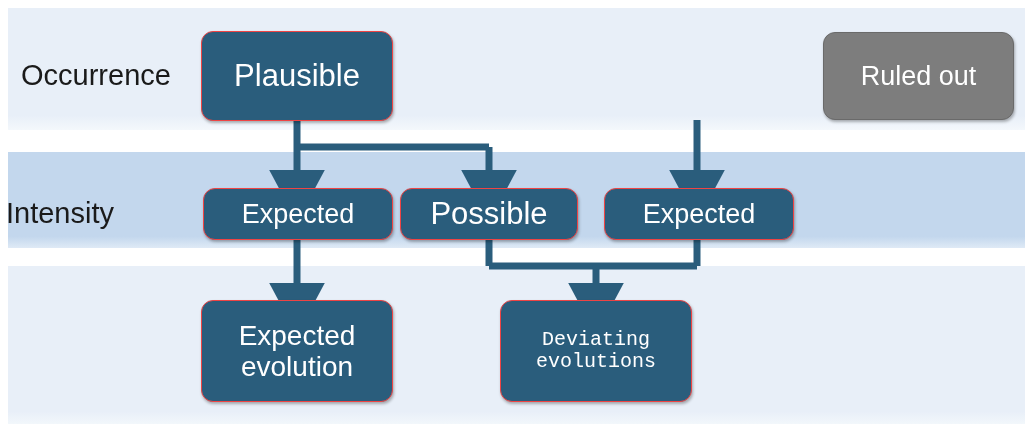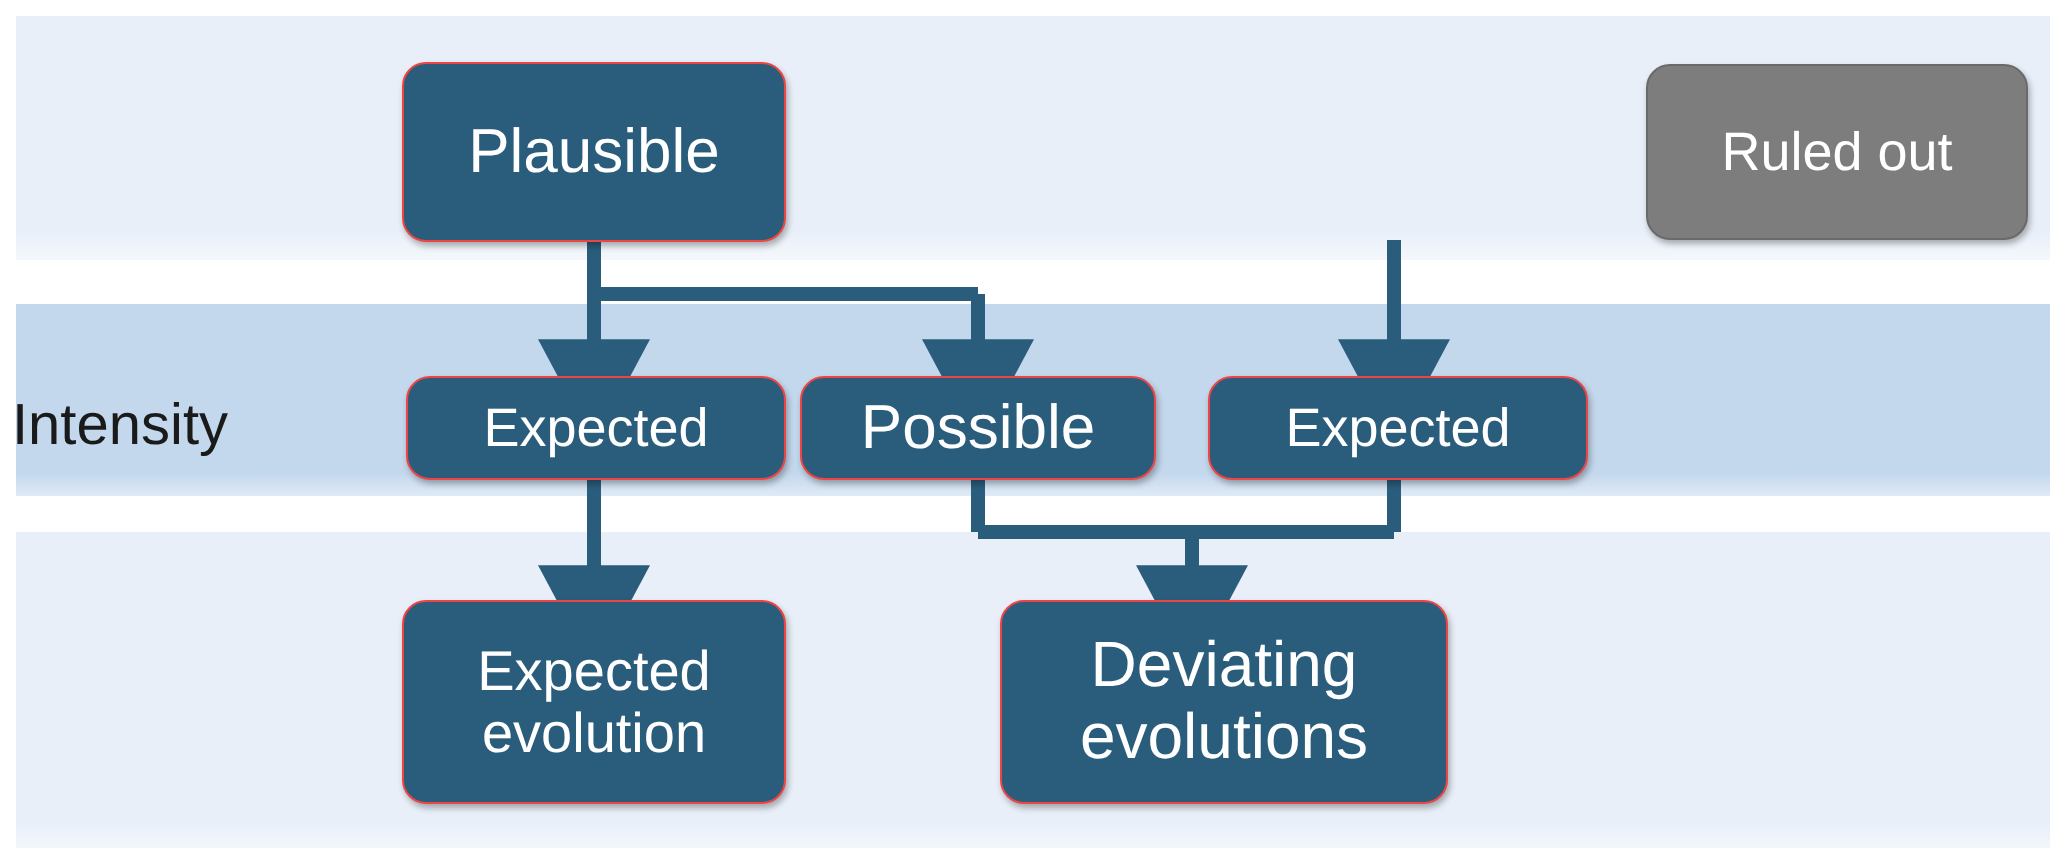--- a/index.html
+++ b/index.html
@@ -79,21 +79,21 @@
 
   #node-plausible        { left: 201px; top: 31px;  width: 192px; height: 90px; font-size: 31px; }
   #node-not-ruled-out    { left: 601px; top: 31px;  width: 192px; height: 89px; font-size: 27px; }
   #node-ruled-out        { left: 823px; top: 32px;  width: 191px; height: 88px; font-size: 27px; }
 
   #node-expected-1       { left: 203px; top: 188px; width: 190px; height: 52px; font-size: 27px; }
   #node-possible         { left: 400px; top: 188px; width: 178px; height: 52px; font-size: 31px; }
   #node-expected-2       { left: 604px; top: 188px; width: 190px; height: 52px; font-size: 27px; }
 
   #node-expected-evo     { left: 201px; top: 300px; width: 192px; height: 102px; font-size: 28px; }
-  #node-deviating-evo    { left: 500px; top: 300px; width: 224px; height: 102px; font-size: 32px; }
+  #node-deviating-evo    { left: 500px; top: 300px; width: 192px; height: 102px; font-size: 20px; font-family: Liberation Mono, monospace; }
 
   
   #connectors {
     position: absolute;
     left: 0; top: 0;
     width: 1033px;
     height: 432px;
     pointer-events: none;
   }
 
@@ -110,20 +110,21 @@
 </style>
 </head>
 <body>
 
 <div id="canvas">
 
   <div class="band band-light" id="band-occurrence"></div>
   <div class="band band-medium" id="band-intensity"></div>
   <div class="band band-light" id="band-evolution"></div>
 
+  <div class="row-label" id="label-occurrence">Occurrence</div>
   <div class="row-label" id="label-intensity">Intensity</div>
 
   <svg id="connectors" viewBox="0 0 1033 432" width="1033" height="432">
     <defs>
       <marker id="arrow" markerWidth="9" markerHeight="8" refX="1.2" refY="4" orient="auto" markerUnits="strokeWidth">
         <path d="M0,0 L0,8 L7.5,4 z" fill="#2a5d7c"></path>
       </marker>
     </defs>
 
     <g>

